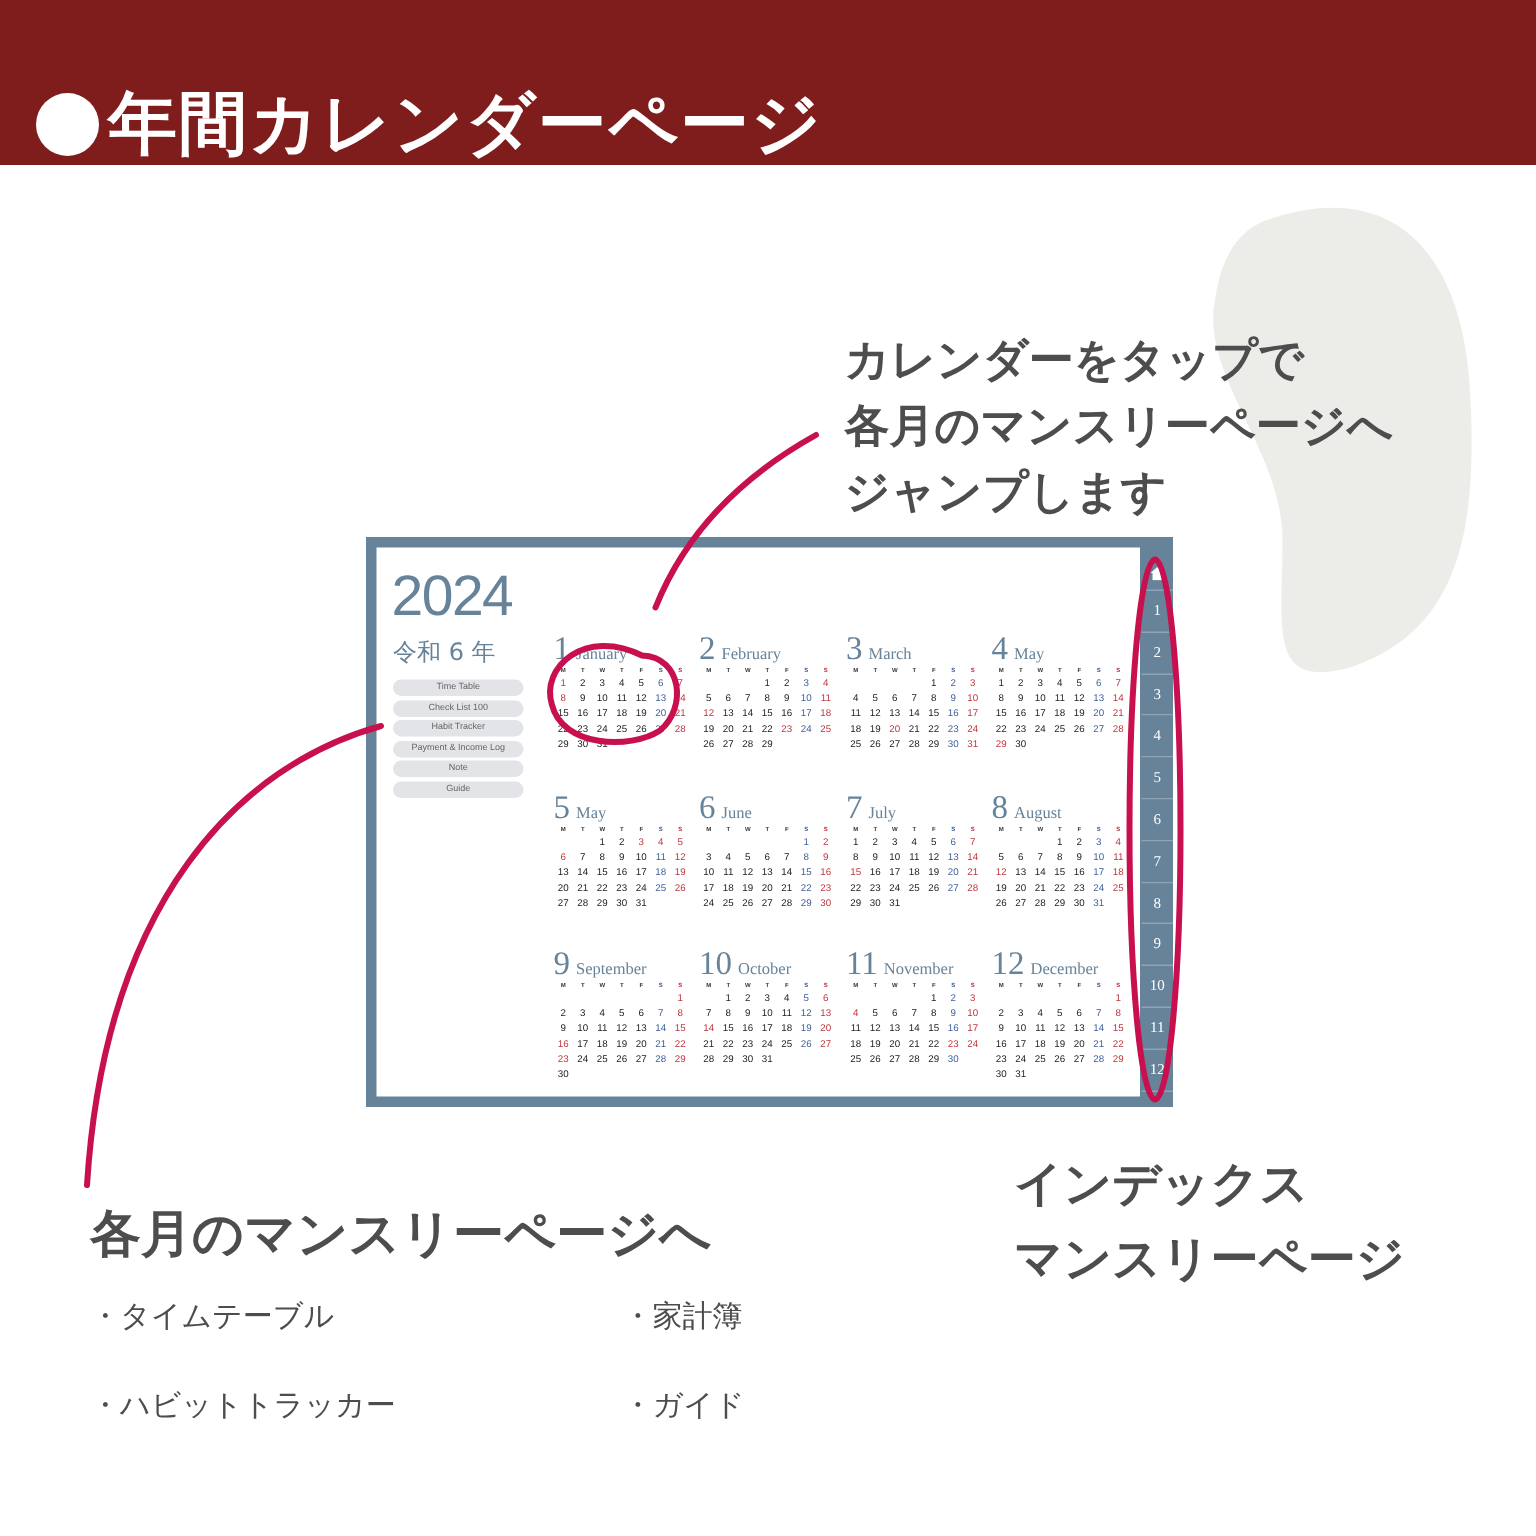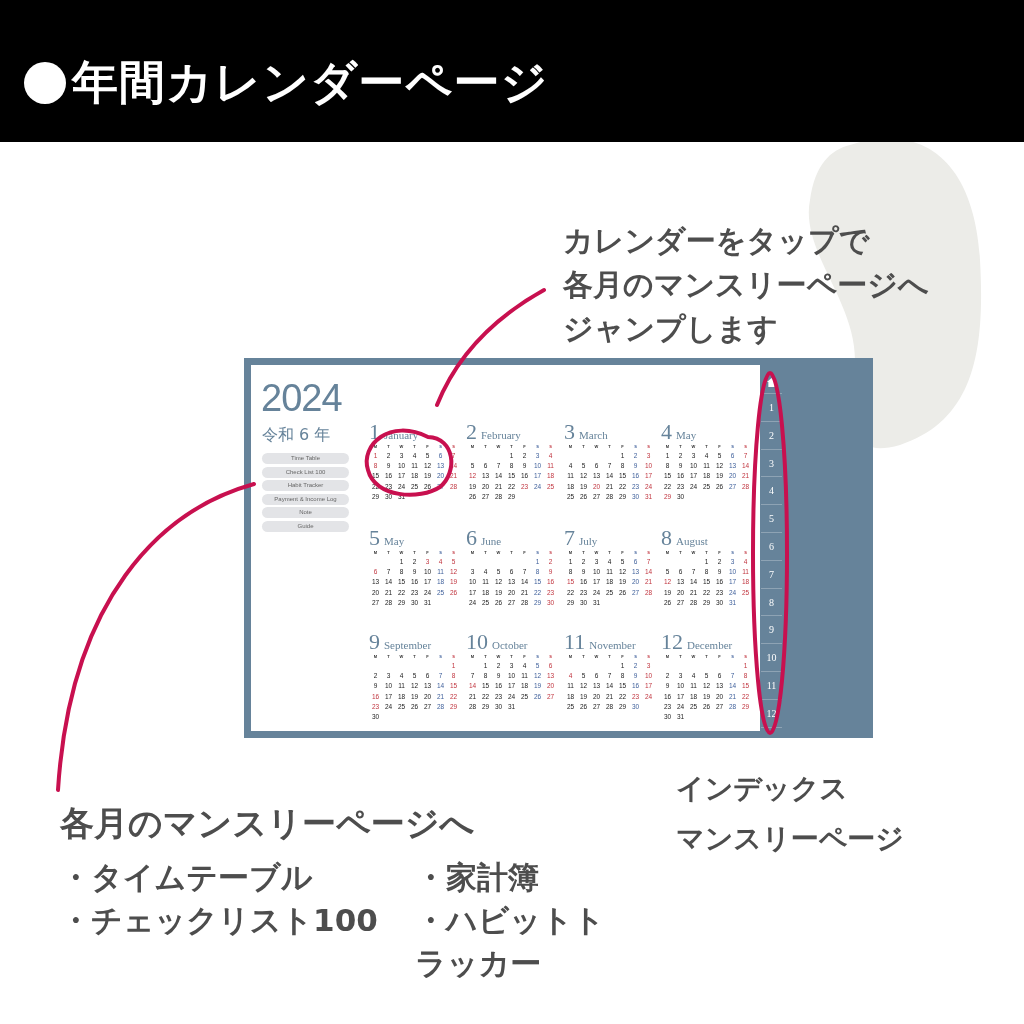--- a/index.html
+++ b/index.html
@@ -1,51 +1,51 @@
 <!DOCTYPE html>
 <html><head>
 <meta charset="utf-8">
 <style>
   * { box-sizing: border-box; margin: 0; padding: 0; }
   html, body { width: 1024px; height: 1024px; background: #ffffff; overflow: hidden; }
   body { position: relative; font-family: "DejaVu Sans", sans-serif; color: #4a4a4a; }
 
   .header {
-    position: absolute; left: 0; top: 0; width: 1024px; height: 142px;
-    background: #000000;
+    position: absolute; left: 0; top: 0; width: 1024px; height: 110px;
+    background: #7f1d1d;
   }
   .header-title {
     position: absolute; left: 24px; top: 52px; font-size: 46px; color: #ffffff;
     font-weight: bold; letter-spacing: 1px; display: flex; align-items: center;
   }
   .header-dot {
     width: 42px; height: 42px; border-radius: 50%; background: #ffffff; margin-right: 6px;
     display: inline-block;
   }
 
   .blob { position: absolute; left: 0; top: 0; }
 
   .callout {
     position: absolute; font-size: 30px; line-height: 44px; color: #4d4d4d; font-weight: bold;
     white-space: nowrap;
   }
   .callout-top { left: 563px; top: 197px; margin-top: 22px; }
-  .callout-index { left: 676px; top: 764px; font-size: 28px; line-height: 50px; }
+  .callout-index { left: 676px; top: 764px; font-size: 32px; line-height: 50px; }
   .callout-appendix { left: 60px; top: 800px; font-size: 34px; line-height: 46px; }
 
   .appendix-list {
     position: absolute; left: 60px; top: 856px; display: grid;
-    grid-template-columns: 355px 200px; row-gap: 0; font-size: 31px; line-height: 43px;
-    color: #4d4d4d; font-weight: bold;
+    grid-template-columns: 355px 200px; row-gap: 16px; font-size: 20px; line-height: 43px;
+    color: #4d4d4d; font-weight: normal;
   }
   .appendix-item::before { content: "・"; }
 
   
   .panel {
-    position: absolute; left: 244px; top: 358px; width: 629px; height: 380px;
+    position: absolute; left: 244px; top: 358px; width: 538px; height: 380px;
     background: #66839a;
   }
   .panel-inner {
     position: absolute; left: 7px; top: 7px; width: 509px; height: 366px; background: #ffffff;
   }
   .year {
     position: absolute; left: 10px; top: 12px; font-family: "Liberation Sans", sans-serif;
     font-size: 38px; color: #66839a; letter-spacing: -1px;
   }
   .era {
@@ -882,22 +882,22 @@
 <div class="callout callout-index">
   <div>インデックス</div>
   <div>マンスリーページ</div>
 </div>
 
 <div class="callout callout-appendix">各月のマンスリーページへ</div>
 
 <div class="appendix-list">
   <div class="appendix-item">タイムテーブル</div>
   <div class="appendix-item">家計簿</div>
-  <div class="appendix-item">チェックリスト100</div>
   <div class="appendix-item">ハビットトラッカー</div>
+  <div class="appendix-item">ガイド</div>
 </div>
 
 <svg class="annot" width="1024" height="1024">
   <path d="M544 290 C 490 320, 455 360, 437 405" stroke="#c8104f" stroke-width="4" fill="none" stroke-linecap="round"></path>
   <path d="M428 437 C 390 418, 360 445, 368 470 C 375 498, 420 500, 440 487 C 458 472, 455 438, 428 437" stroke="#c8104f" stroke-width="4" fill="none" stroke-linecap="round"></path>
   <path d="M254 484 C 160 510, 70 600, 58 790" stroke="#c8104f" stroke-width="4" fill="none" stroke-linecap="round"></path>
   <ellipse cx="770" cy="553" rx="17" ry="180" stroke="#c8104f" stroke-width="4" fill="none"></ellipse>
 </svg>
 
 </body></html>

